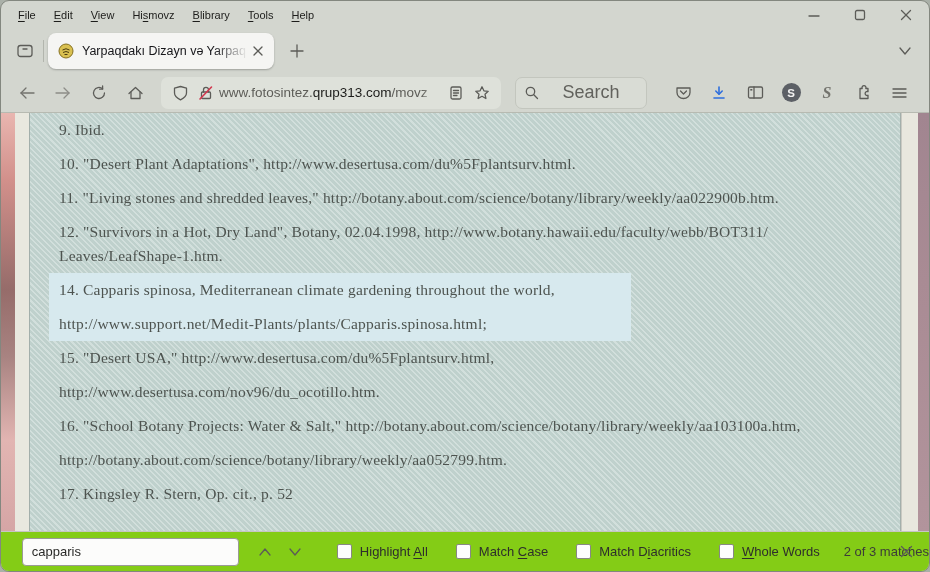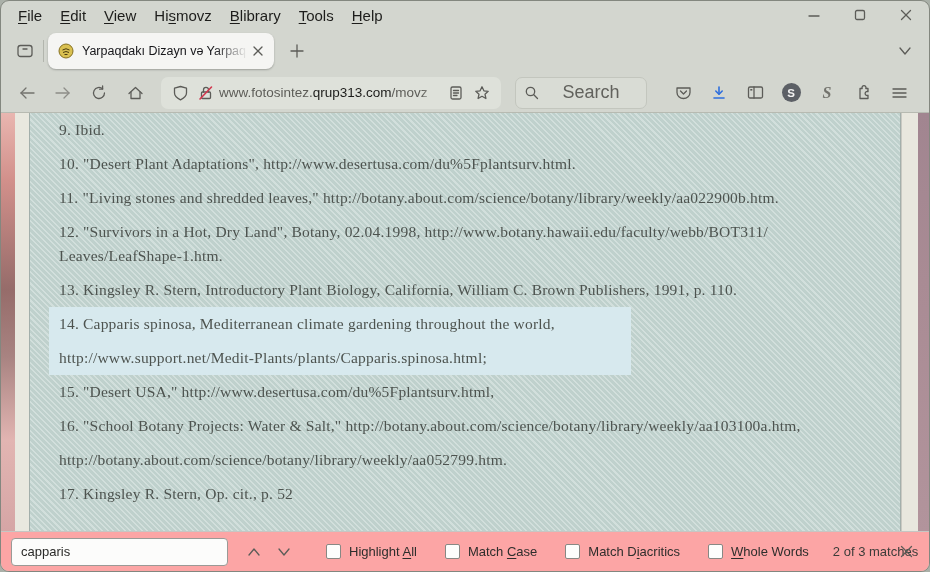--- a/index.html
+++ b/index.html
@@ -4,21 +4,21 @@
 <style>
   html,body{margin:0;padding:0;background:#aab0a8;font-family:"Liberation Sans",sans-serif;}
   *{box-sizing:border-box;}
   .window{position:relative;width:930px;height:572px;background:#d3d6cf;border:1px solid #83877f;
     border-radius:9px;overflow:hidden;}
   svg{display:block;}
   .ic{stroke:#5c5c58;stroke-width:1.3;fill:none;stroke-linecap:round;stroke-linejoin:round;}
 
   
   .menubar{position:absolute;left:0;top:0;width:100%;height:28px;display:flex;align-items:center;
-    padding-left:8px;font-size:15px;color:#1d1d1b;}
+    padding-left:8px;font-size:11px;color:#1d1d1b;}
   .menu-item{padding:4px 9px;cursor:default;}
   .menu-item u{text-decoration:underline;text-underline-offset:2px;}
   .win-controls{position:absolute;right:0;top:0;height:28px;display:flex;align-items:center;}
   .win-btn{width:46px;height:28px;display:flex;align-items:center;justify-content:center;}
 
   
   .tabstrip{position:absolute;left:0;top:28px;width:100%;height:44px;display:flex;align-items:center;}
   .fxview{width:32px;height:32px;margin-left:8px;border-radius:6px;display:flex;align-items:center;justify-content:center;}
   .tab-sep{width:1px;height:22px;background:#b2b5ad;margin:0 4px 0 2px;}
   .tab{position:relative;width:226px;height:36px;background:#f5f5f3;border-radius:8px;
@@ -65,22 +65,22 @@
   .strip-cream-r{position:absolute;left:901px;top:0;bottom:0;width:16px;background:#e8e7de;}
   .strip-mauve{position:absolute;left:917px;top:0;bottom:0;width:13px;
     background:linear-gradient(180deg,#a18590 0%,#a98b94 40%,#b2949c 100%);}
   .lines{position:absolute;left:0;top:0;width:100%;}
   .line{height:34px;line-height:34px;padding-left:29px;font-family:"Liberation Serif",serif;
     font-size:15.5px;letter-spacing:.2px;color:#4d534f;white-space:nowrap;}
   .line.cont{height:24px;line-height:14px;}
   .line.hl{margin-left:19px;padding-left:10px;width:582px;background:#d7e9ee;}
 
   
-  .findbar{position:absolute;left:0;bottom:0;width:100%;height:40px;background:#fca5a5;
-    border-top:1px solid #c6c6c3;display:flex;align-items:center;font-size:13px;color:#2e2e2c;}
+  .findbar{position:absolute;left:0;bottom:0;width:100%;height:40px;background:#84cc16;
+    border-top:1px solid #c6c6c3;display:flex;align-items:center;font-size:13px;color:#2e2e2c;justify-content:flex-end;}
   .find-input{width:217px;height:28px;margin-left:10px;background:#fcfcfb;border:1px solid #9a9a96;
     border-radius:4px;padding:0 9px;font-size:13px;color:#2a2a28;outline:none;
     font-family:"Liberation Sans",sans-serif;}
   .find-nav{width:28px;height:28px;display:flex;align-items:center;justify-content:center;border-radius:4px;}
   .find-nav.up{margin-left:12px;} .find-nav.down{margin-left:2px;}
   .chk-group{display:flex;align-items:center;margin-left:28px;}
   .chk{width:15px;height:15px;background:#fdfdfc;border:1px solid #888884;border-radius:2px;flex:0 0 15px;}
   .chk-label{margin-left:8px;white-space:nowrap;}
   .chk-label u{text-decoration:underline;text-underline-offset:2px;}
   .match-status{margin-left:24px;color:#3c3c39;white-space:nowrap;}
@@ -269,24 +269,24 @@
   <div class="content">
     <div class="strip-pink"></div>
     <div class="strip-cream-l"></div>
     <div class="page-body">
       <div class="lines">
         <div class="line">9. Ibid.</div>
         <div class="line">10. "Desert Plant Adaptations", http://www.desertusa.com/du%5Fplantsurv.html.</div>
         <div class="line">11. "Living stones and shredded leaves," http://botany.about.com/science/botany/library/weekly/aa022900b.htm.</div>
         <div class="line">12. "Survivors in a Hot, Dry Land", Botany, 02.04.1998, http://www.botany.hawaii.edu/faculty/webb/BOT311/</div>
         <div class="line cont">Leaves/LeafShape-1.htm.</div>
-        <div class="line">13. Kingsley R. Stern, Introductory Plant Biology, California, William C. Brown Publishers, 1991, p. 110.</div>
         <div class="line hl">14. Capparis spinosa, Mediterranean climate gardening throughout the world,</div>
         <div class="line hl">http://www.support.net/Medit-Plants/plants/Capparis.spinosa.html;</div>
         <div class="line">15. "Desert USA," http://www.desertusa.com/du%5Fplantsurv.html,</div>
+        <div class="line">http://www.desertusa.com/nov96/du_ocotillo.htm.</div>
         <div class="line">16. "School Botany Projects: Water &amp; Salt," http://botany.about.com/science/botany/library/weekly/aa103100a.htm,</div>
         <div class="line">http://botany.about.com/science/botany/library/weekly/aa052799.htm.</div>
         <div class="line">17. Kingsley R. Stern, Op. cit., p. 52</div>
       </div>
     </div>
     <div class="strip-cream-r"></div>
     <div class="strip-mauve"></div>
   </div>
 
   <div class="findbar">

